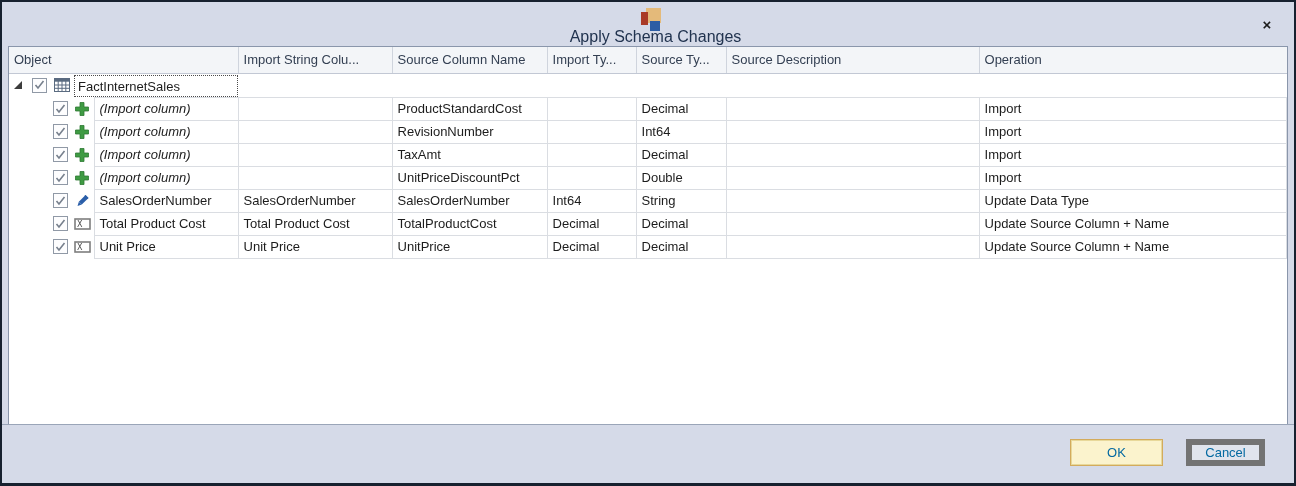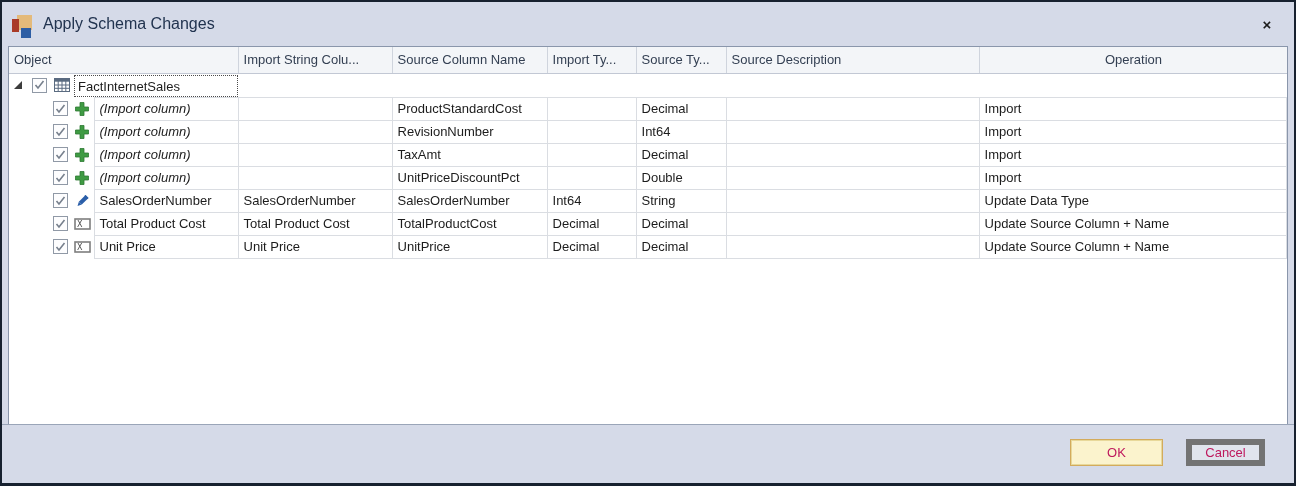--- a/index.html
+++ b/index.html
@@ -15,20 +15,21 @@
     overflow: hidden;
   }
 
   
   .titlebar {
     position: relative;
     height: 44px;
     display: flex; align-items: center;
     padding-left: 9px;
     background: #d5dae8;
+    flex-direction: column;
   }
   .app-icon { position: relative; width: 26px; height: 28px; margin-top: 2px; }
   .app-icon .sq-tan  { position: absolute; left: 6px;  top: 4px;  width: 15px; height: 15px; background: #e4ba7a; }
   .app-icon .sq-red  { position: absolute; left: 1px;  top: 8px;  width: 7px;  height: 13px; background: #a93a27; }
   .app-icon .sq-blue { position: absolute; left: 10px; top: 17px; width: 10px; height: 10px; background: #2d5da4; }
   .title-text {
     margin-left: 6px;
     font-size: 16px;
     color: #21334f;
   }
@@ -60,21 +61,21 @@
     background: #f3f5f8;
     font-weight: normal;
     font-size: 13px;
     color: #333f52;
     text-align: left;
     padding: 0 4px 0 5px;
     border-right: 1px solid #cfd4dd;
     border-bottom: 1px solid #c2c8d4;
     white-space: nowrap; overflow: hidden;
   }
-  th:last-child { border-right: none; text-align: center; }
+  th:last-child { border-right: none; }
   td { height: 23px; padding: 0; white-space: nowrap; overflow: hidden; }
   td.cell {
     border: 1px solid #dadde2;
     padding: 0 4px 0 5px;
   }
   tr.parent-row td { border: none; }
   td.indent { border: none !important; }
   .italic { font-style: italic; }
 
   
@@ -113,21 +114,21 @@
     height: 59px;
     background: #d5dae8;
     border-top: 1px solid #9aa5b8;
     display: flex; align-items: flex-start; justify-content: flex-end;
     padding-top: 14px;
   }
   .btn {
     height: 27px;
     font-family: "Liberation Sans", sans-serif;
     font-size: 13px;
-    color: #be185d;
+    color: #0369a1;
     display: inline-flex; align-items: center; justify-content: center;
     cursor: default;
   }
   .btn-ok {
     width: 93px; margin-right: 23px;
     background: #fbf3cd;
     border: 1px solid #d3ab5c;
     outline: 1px solid #e8d89a; outline-offset: -2px;
   }
   .btn-cancel {

